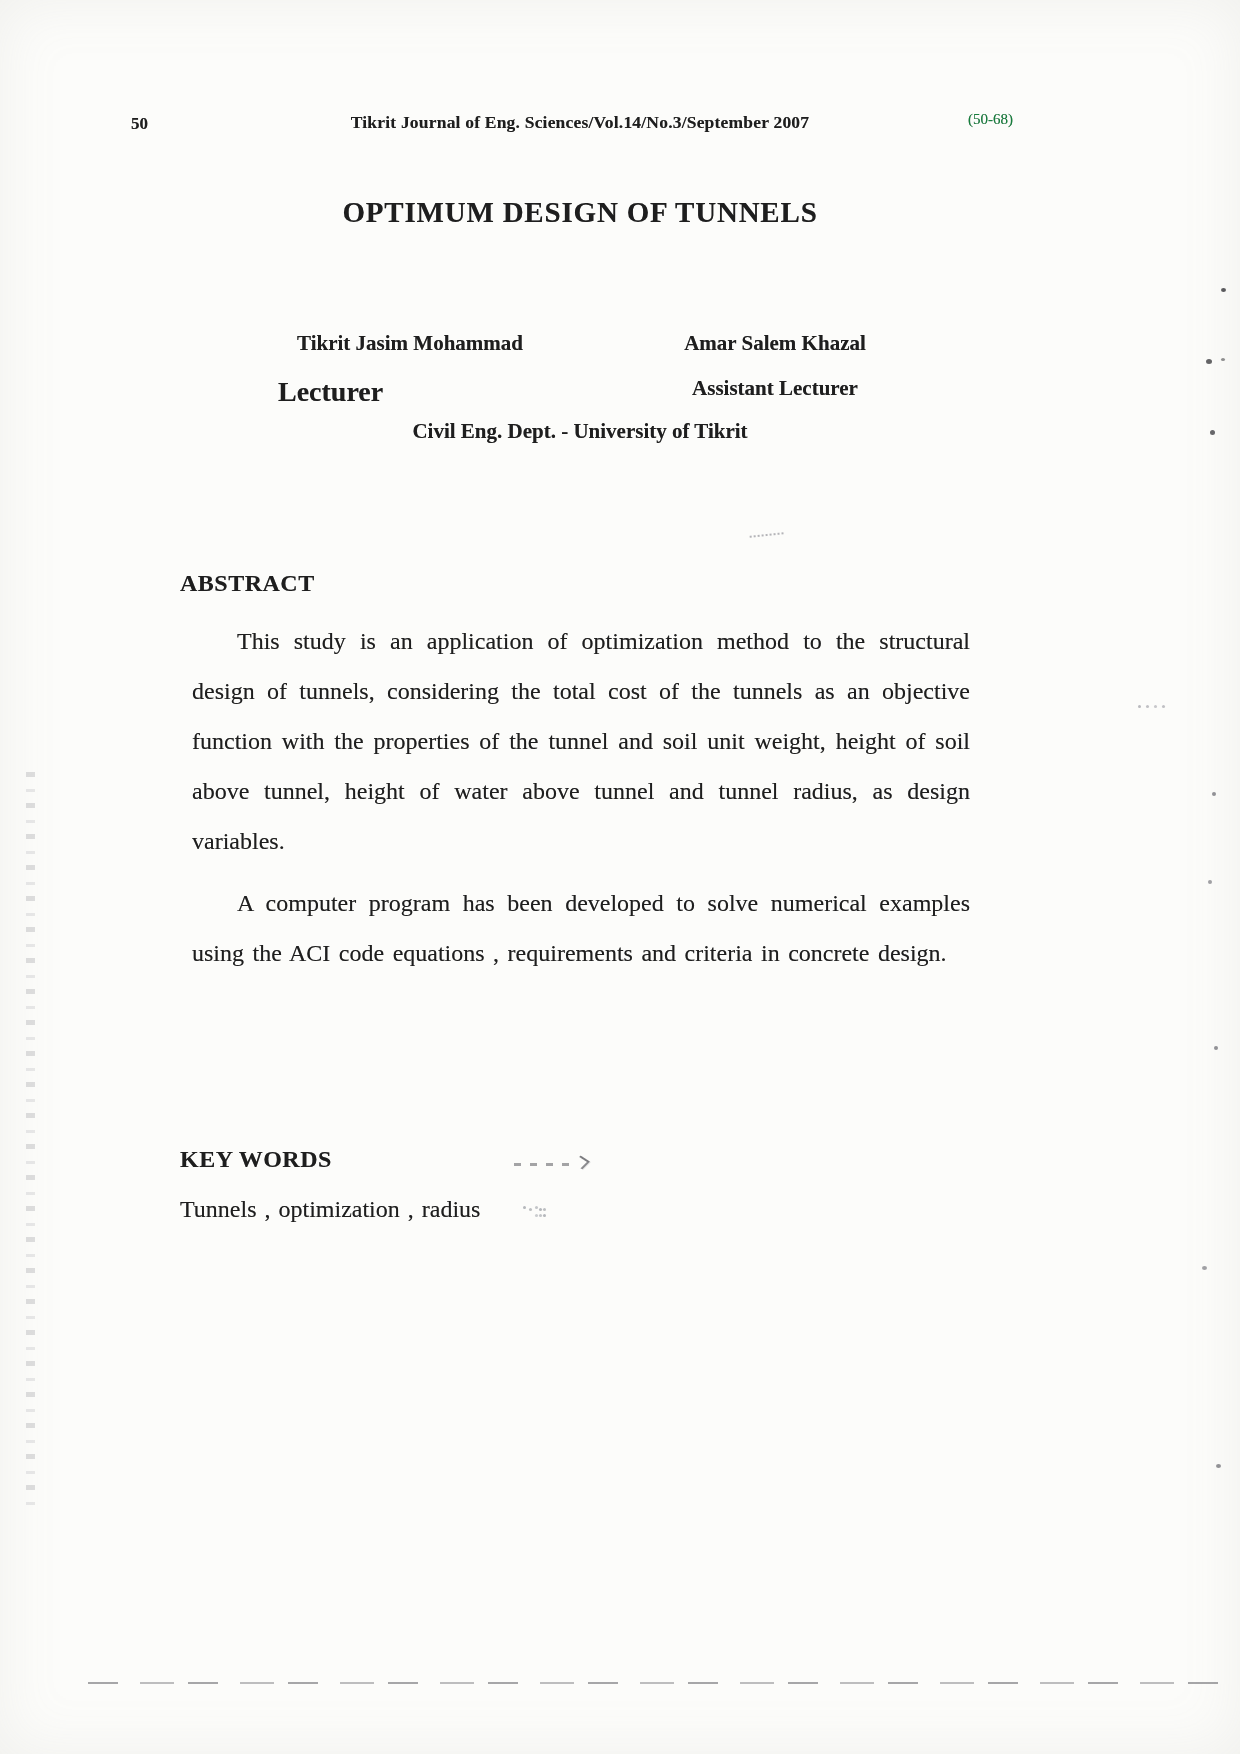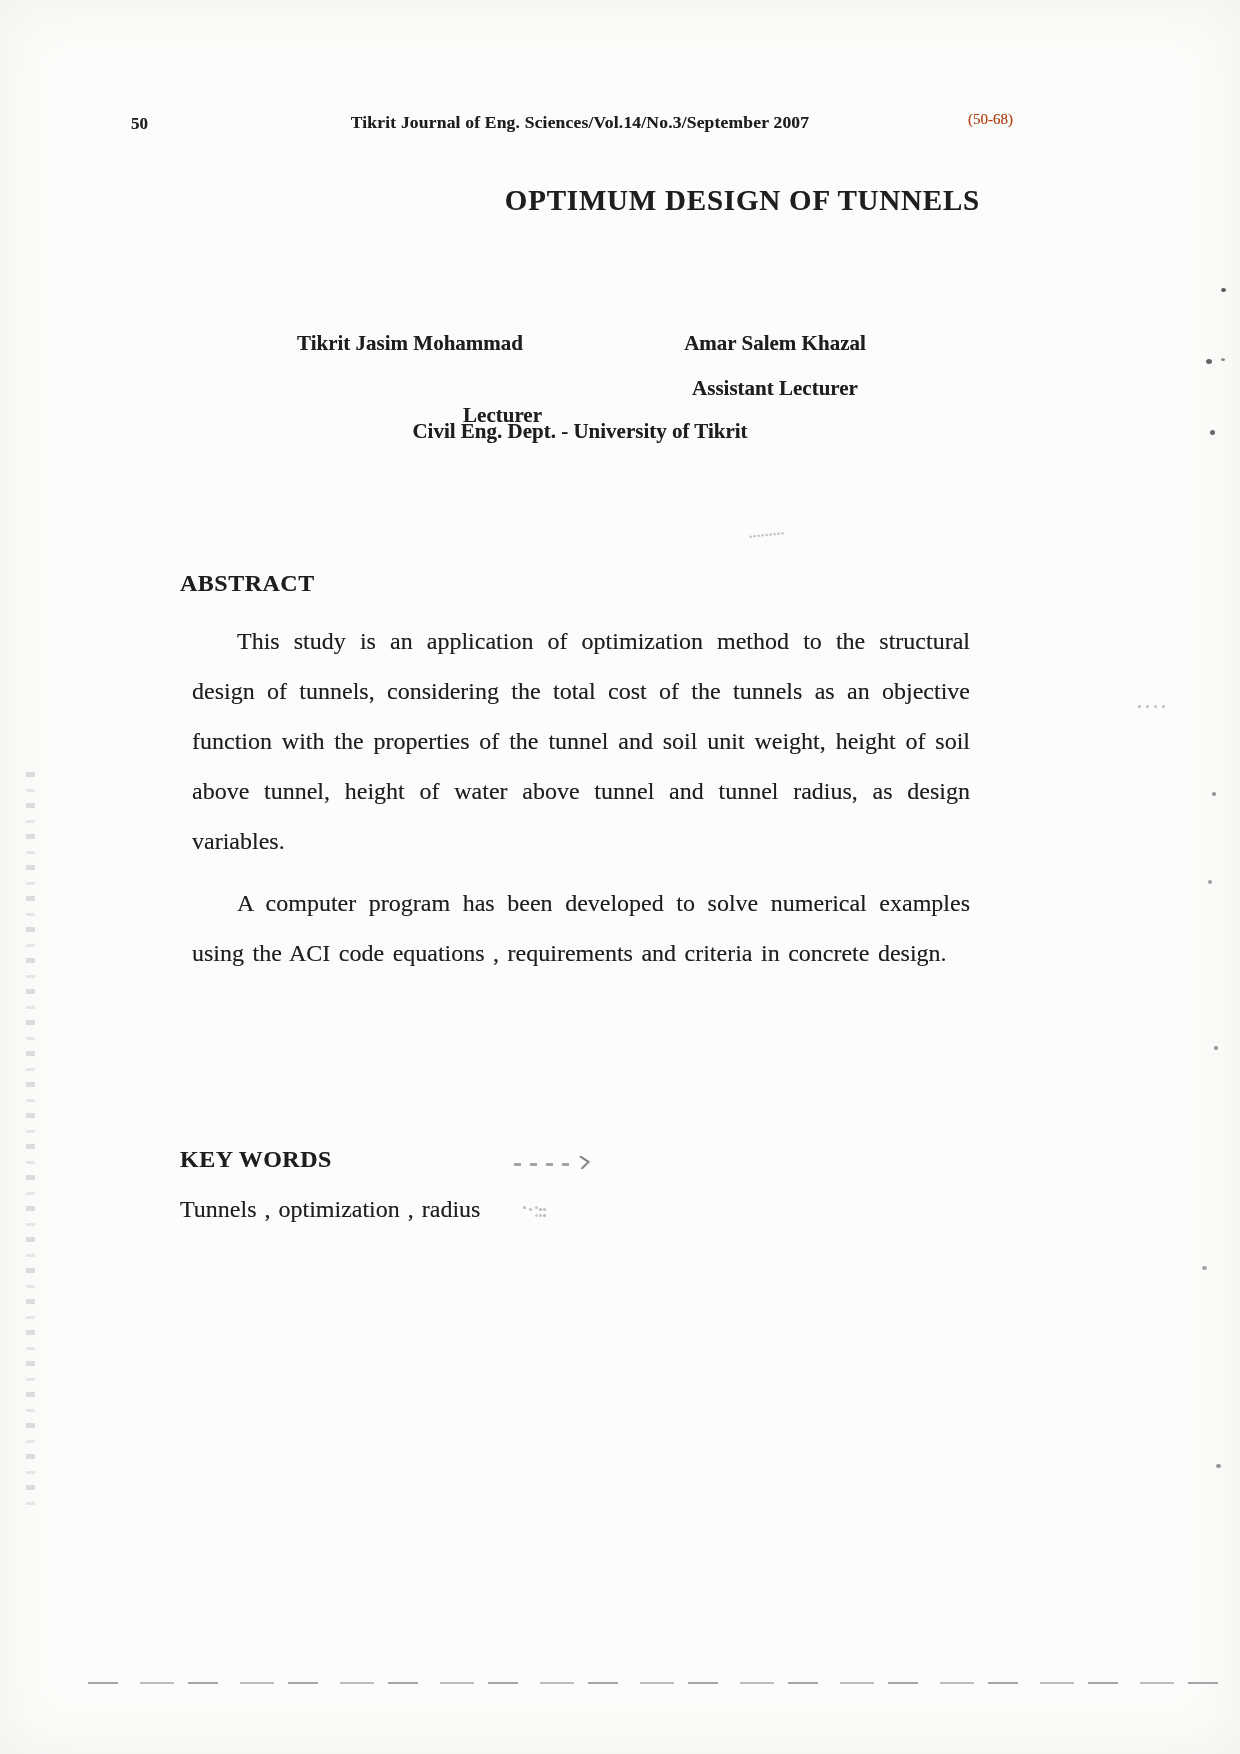--- a/index.html
+++ b/index.html
@@ -28,31 +28,31 @@
   }
   .header-journal {
     left: 180px; top: 112px; width: 800px;
     text-align: center;
     font-size: 17.5px; font-weight: bold;
     letter-spacing: 0.2px;
   }
   .header-range {
     left: 968px; top: 111px;
     font-size: 15px;
-    color: #c2410c;
+    color: #15803d;
   }
   .doc-title {
-    left: 180px; top: 184px; width: 800px;
-    text-align: right;
+    left: 180px; top: 196px; width: 800px;
+    text-align: center;
     font-size: 29px; font-weight: bold;
     letter-spacing: 0.8px;
   }
   .author-name-1 { left: 278px; top: 331px; width: 264px; text-align: center; font-size: 21px; font-weight: bold; }
   .author-name-2 { left: 652px; top: 331px; width: 246px; text-align: center; font-size: 21px; font-weight: bold; }
-  .author-role-1 { left: 278px; top: 376px; width: 264px; text-align: right; font-size: 21px; font-weight: bold; margin-top: 27px; }
+  .author-role-1 { left: 278px; top: 376px; width: 264px; text-align: left; font-size: 28px; font-weight: bold; }
   .author-role-2 { left: 652px; top: 376px; width: 246px; text-align: center; font-size: 21px; font-weight: bold; }
   .affiliation   { left: 180px; top: 419px; width: 800px; text-align: center; font-size: 21px; font-weight: bold; }
   .abstract-heading {
     left: 180px; top: 570px;
     font-size: 24px; font-weight: bold;
     letter-spacing: 0.5px;
   }
   .abstract-body {
     left: 180px; top: 604px; width: 802px;
     font-size: 24px;

